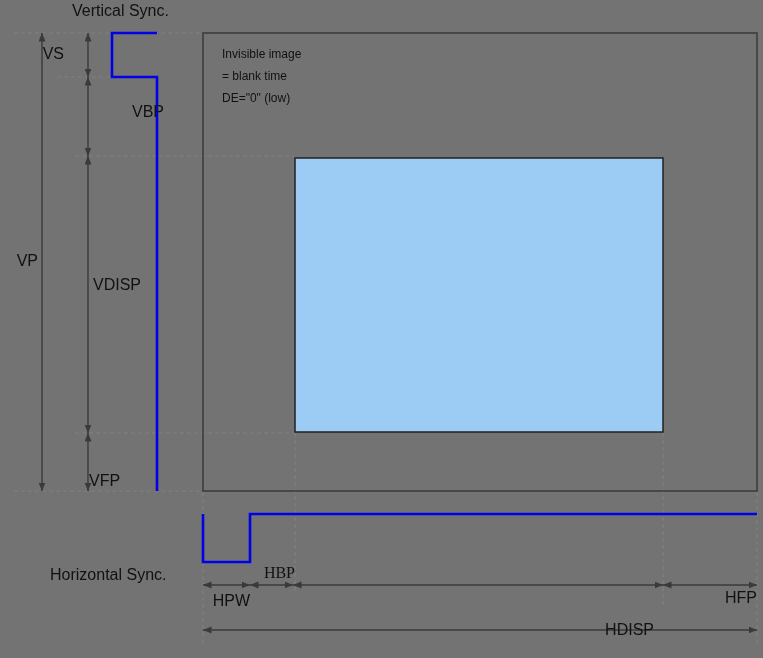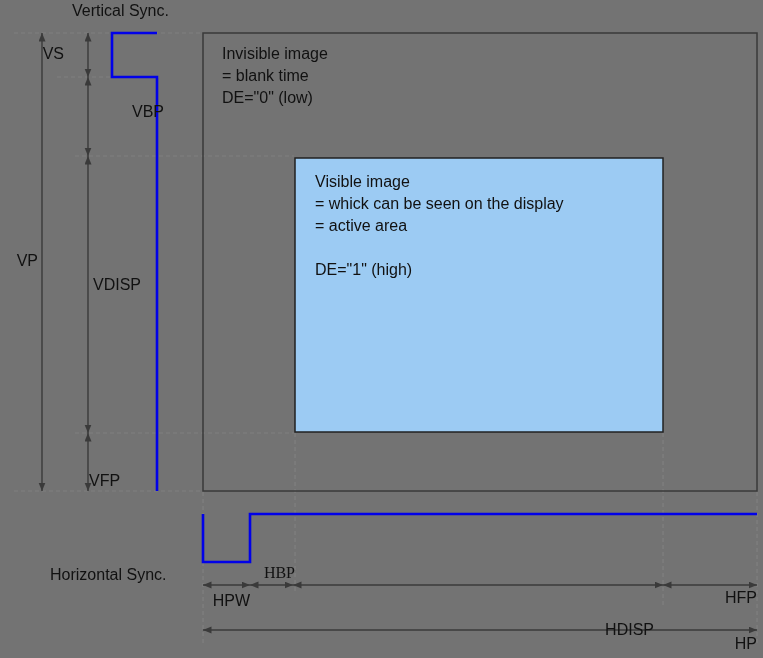--- a/index.html
+++ b/index.html
@@ -25,21 +25,21 @@
   .wave{stroke:var(--waveform-blue);stroke-width:2.6;fill:none;stroke-linejoin:miter;}
   .dim{stroke:var(--line-dark);stroke-width:1.4;fill:none;}
   .ah-fill{fill:var(--line-dark);}
   .lbl{
     position:absolute;
     font-size:16px;
     line-height:18px;
     white-space:nowrap;
   }
   .ctr{text-align:right;}
-  .txtblock{position:absolute;font-size:16px;line-height:22px;}
+  .txtblock{position:absolute;font-size:12px;line-height:22px;}
   .txtblock div{white-space:nowrap;}
   .gap-above{margin-top:22px;}
 </style>
 </head>
 <body>
 
 <div id="canvas">
 
   <svg id="diagram-svg" width="763" height="658" viewBox="0 0 763 658">
     <defs>
@@ -87,28 +87,21 @@
   <div class="lbl ctr" style="left:4px;top:252px;width:34px;">VP</div>
   <div class="lbl" style="left:93px;top:276px;">VDISP</div>
   <div class="lbl" style="left:89px;top:448px;margin-top:24px;">VFP</div>
 
   <div class="txtblock" style="left:222px;top:43px;">
     <div>Invisible image</div>
     <div>= blank time</div>
     <div>DE="0" (low)</div>
   </div>
 
-  <div class="txtblock" style="left:315px;top:171px;">
-    <div>Visible image</div>
-    <div>= whick can be seen on the display</div>
-    <div>= active area</div>
-    <div class="gap-above">DE="1" (high)</div>
-  </div>
 
   <div class="lbl" style="left:50px;top:527px;margin-top:39px;">Horizontal Sync.</div>
 
   <div class="lbl ctr" style="left:202px;top:592px;width:48px;">HPW</div>
   <div class="lbl ctr" style="left:250px;top:564px;width:45px;font-family:Liberation Serif, serif;">HBP</div>
   <div class="lbl ctr" style="left:284px;top:589px;width:370px;margin-top:32px;">HDISP</div>
   <div class="lbl ctr" style="left:663px;top:589px;width:94px;">HFP</div>
-  <div class="lbl ctr" style="left:203px;top:635px;width:554px;">HP</div>
 
 </div>
 
 </body></html>

